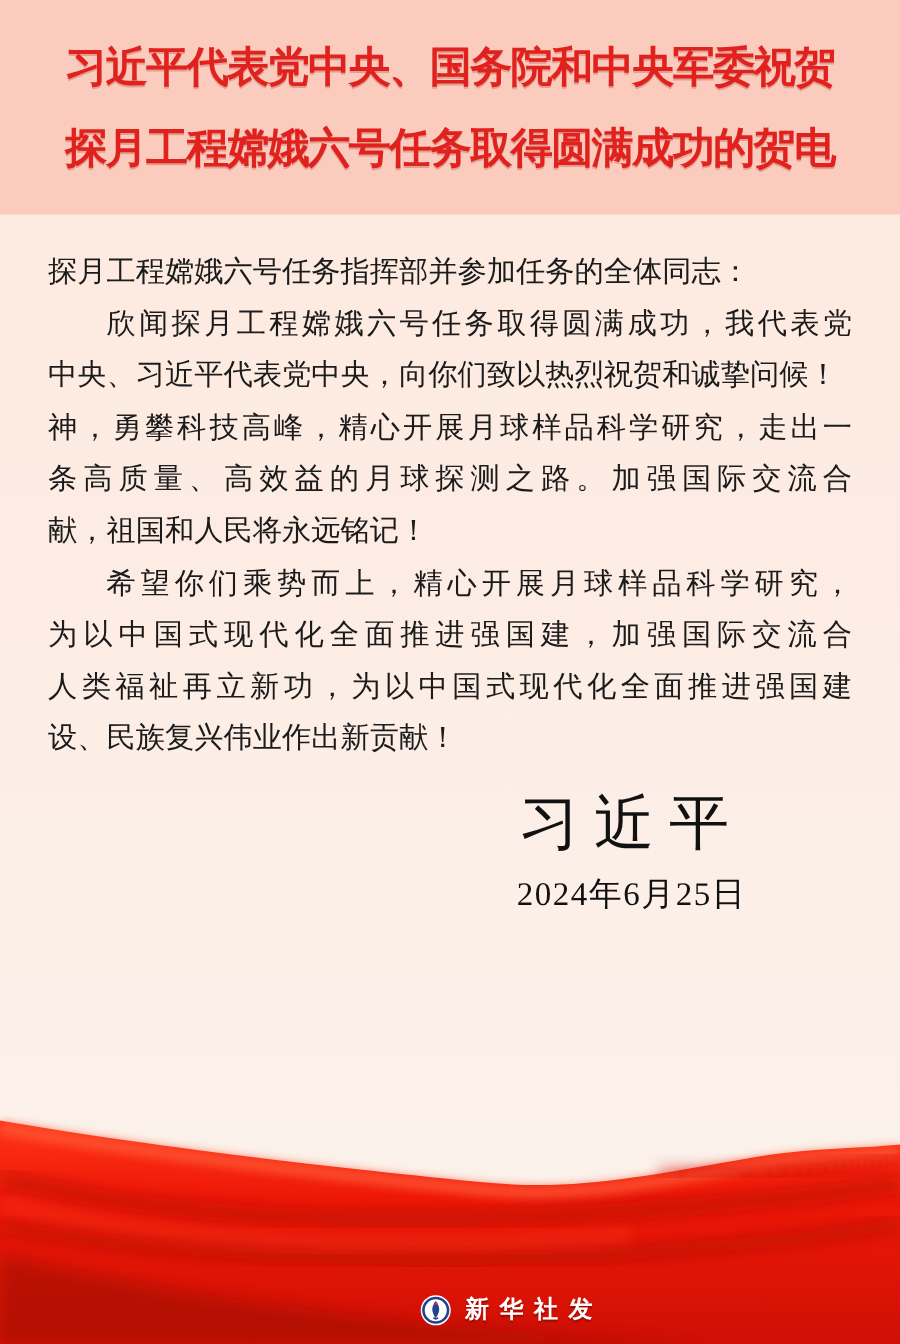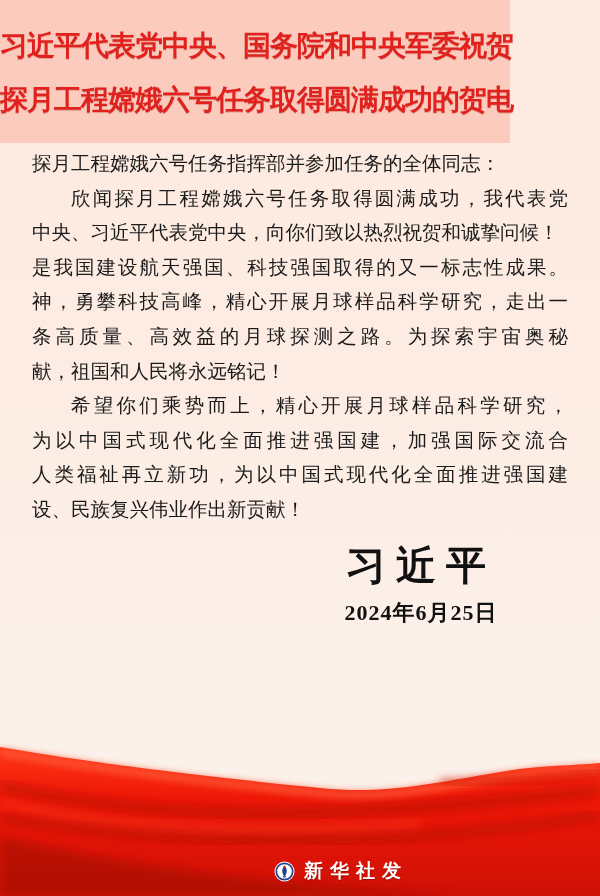--- a/index.html
+++ b/index.html
@@ -4,94 +4,93 @@
 <style>
   html,body { margin:0; padding:0; background:#888; }
   .page {
     position:relative; width:600px; height:896px; margin:0 auto;
     background:linear-gradient(180deg,#fdeae0 0%,#fdece3 40%,#fbf1ea 80%,#faf2ec 100%);
     overflow:hidden;
     font-family:"Liberation Serif", serif;
   }
   
   .header {
-    position:absolute; top:0; left:0; width:510px; height:143px;
+    position:absolute; top:0; left:0; width:600px; height:143px;
     background:#fbccbd;
     display:flex; flex-direction:column; justify-content:center;
     padding-top:2px; box-sizing:border-box;
   }
   .title-line {
     text-align:center;
     color:#e0211e;
     font-size:28px; font-weight:bold;
     letter-spacing:-1px;
     line-height:54px;
     text-shadow:0 1px 0 rgba(150,20,10,0.25);
     white-space:nowrap;
   }
   
   .letter {
     position:absolute; top:143px; left:0; width:600px;
-    padding:4px 32px 0 32px; box-sizing:border-box;
+    padding:22px 32px 0 32px; box-sizing:border-box;
     color:#1b1b1b;
   }
   .letter-body { width:536px; }
   .line {
     font-size:19.5px; line-height:34.6px;
     text-align:justify; text-align-last:justify;
     white-space:nowrap; overflow:visible;
   }
   .line.natural, .line.para-end { text-align-last:left; }
   .line.first { text-indent:2em; }
   .sign-block {
     width:240px; margin:16px 27px 0 auto;
     text-align:center;
   }
   .signature {
-    font-size:40px; font-weight:700; letter-spacing:10px;
+    font-size:40px; font-weight:400; letter-spacing:10px;
     line-height:44px; color:#111;
   }
   .date-line {
-    margin-top:10px; font-size:22px; font-weight:700;
+    margin-top:10px; font-size:22px; font-weight:400;
     letter-spacing:1px; color:#111;
   }
   
   .ribbon { position:absolute; left:0; bottom:0; width:600px; height:152px; }
   
   .credit {
     position:absolute; left:0; right:0; bottom:12px;
     display:flex; align-items:center; justify-content:center;
     transform:translateX(41px);
     z-index:5;
   }
   .credit-logo { width:21px; height:21px; margin-right:9px; flex:0 0 auto; }
   .credit-label {
-    color:#ffffff; font-size:19px; letter-spacing:7px;
+    color:#ffffff; font-size:16px; letter-spacing:7px;
     font-weight:600; text-shadow:0 1px 1px rgba(90,0,0,0.5);
     white-space:nowrap;
   }
 </style>
 </head>
 <body>
 
 <div class="page">
 
   <div class="header">
     <div class="title-line">习近平代表党中央、国务院和中央军委祝贺</div>
     <div class="title-line">探月工程嫦娥六号任务取得圆满成功的贺电</div>
   </div>
 
   <div class="letter">
     <div class="letter-body">
         <div class="line natural">探月工程嫦娥六号任务指挥部并参加任务的全体同志：</div>
         <div class="line first">欣闻探月工程嫦娥六号任务取得圆满成功，我代表党</div>
         <div class="line para-end">中央、习近平代表党中央，向你们致以热烈祝贺和诚挚问候！</div>
-        <div class="line">是我国建设航天强国、科技强国取得的又一标志性成果。</div>
         <div class="line">神，勇攀科技高峰，精心开展月球样品科学研究，走出一</div>
-        <div class="line">条高质量、高效益的月球探测之路。为探索宇宙奥秘</div>
+        <div class="line">条高质量、高效益的月球探测之路。加强国际交流合</div>
         <div class="line para-end">献，祖国和人民将永远铭记！</div>
         <div class="line first">希望你们乘势而上，精心开展月球样品科学研究，</div>
         <div class="line">为以中国式现代化全面推进强国建，加强国际交流合</div>
         <div class="line">人类福祉再立新功，为以中国式现代化全面推进强国建</div>
         <div class="line para-end">设、民族复兴伟业作出新贡献！</div>
       </div>
     <div class="sign-block">
       <div class="signature">习近平</div>
       <div class="date-line">2024年6月25日</div>
     </div>

